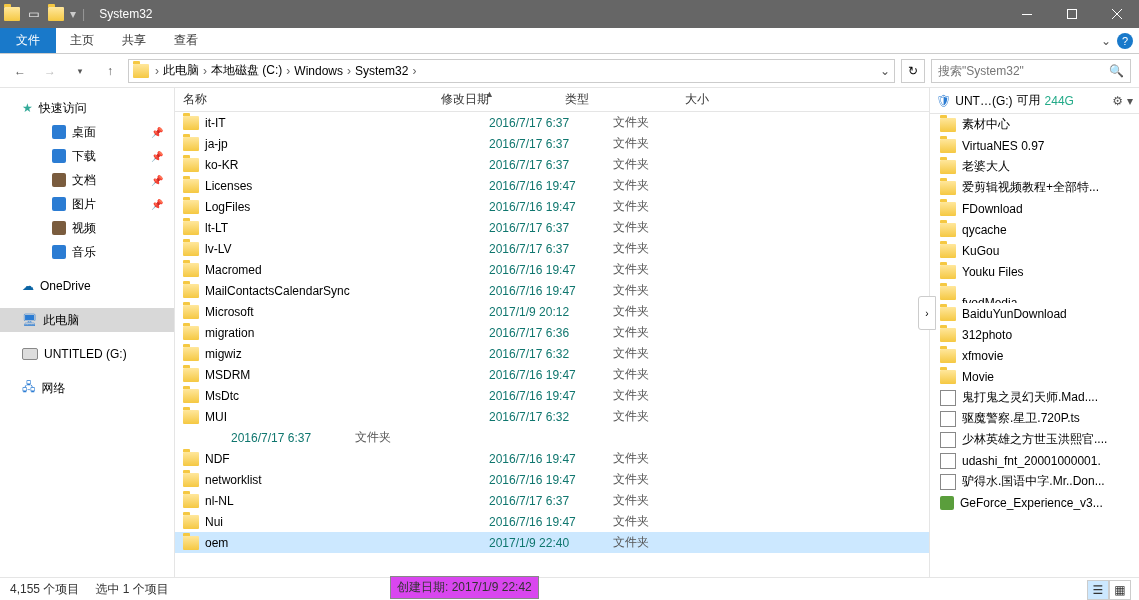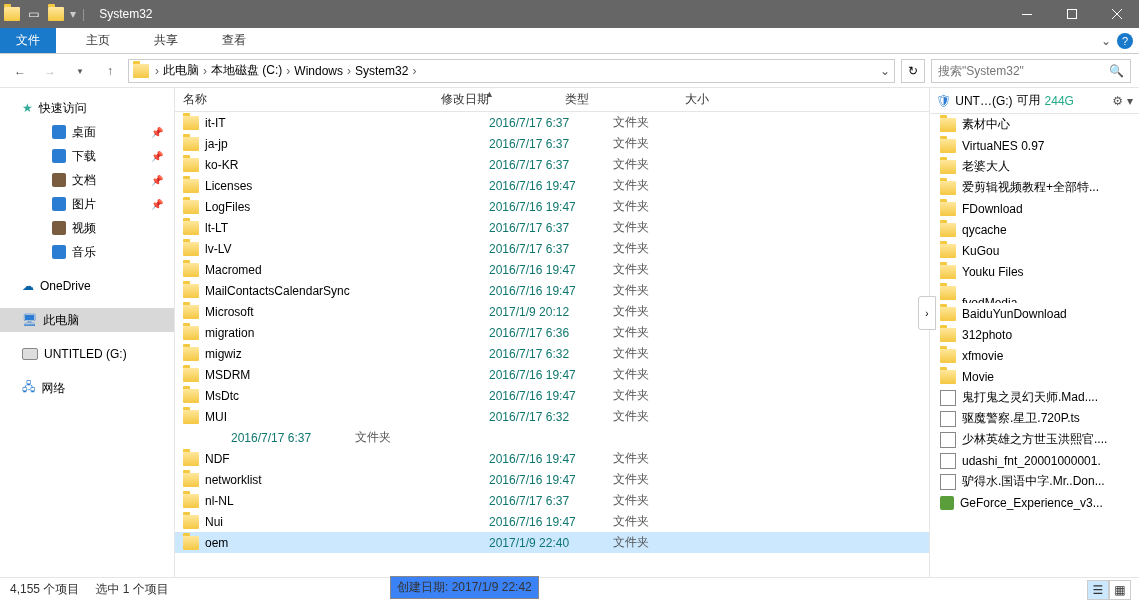--- a/index.html
+++ b/index.html
@@ -3,21 +3,21 @@
 <meta charset="utf-8">
 <style>
 * { margin:0; padding:0; box-sizing:border-box; font-family:"Microsoft YaHei","Segoe UI",sans-serif; font-size:12px; }
 body { background:#fff; width:1139px; height:600px; overflow:hidden; position:relative; }
 .titlebar { height:28px; background:#666; display:flex; align-items:center; color:#fff; }
 .tb-left { display:flex; align-items:center; padding-left:4px; gap:6px; }
 .tb-icon { width:16px; height:16px; display:flex; align-items:center; justify-content:center; }
 .tb-title { padding-left:8px; }
 .tb-right { margin-left:auto; display:flex; }
 .tb-btn { width:45px; height:28px; display:flex; align-items:center; justify-content:center; color:#fff; }
-.ribbon-tabs { height:26px; display:flex; align-items:stretch; border-bottom:1px solid #ccc;gap:16px; }
+.ribbon-tabs { height:26px; display:flex; align-items:stretch; border-bottom:1px solid #ccc; }
 .rt-file { background:#1979ca; color:#fff; padding:0 16px; display:flex; align-items:center; }
 .rt-tab { padding:0 14px; display:flex; align-items:center; color:#333; }
 .rt-right { margin-left:auto; display:flex; align-items:center; padding-right:6px; gap:6px; }
 .addr-row { height:34px; display:flex; align-items:center; padding:0 8px; gap:6px; border-bottom:1px solid #e5e5e5; }
 .nav-btn { width:24px; height:24px; display:flex; align-items:center; justify-content:center; color:#555; }
 .addr-bar { flex:1; height:24px; border:1px solid #ccc; display:flex; align-items:center; padding:0 4px; background:#fff; }
 .crumb { display:flex; align-items:center; gap:2px; padding:0 2px; }
 .crumb-sep { color:#666; padding:0 2px; }
 .addr-dd { margin-left:auto; color:#555; }
 .refresh-btn { width:24px; height:24px; border:1px solid #ccc; display:flex; align-items:center; justify-content:center; }
@@ -48,21 +48,21 @@
 .right-pane { width:210px; border-left:1px solid #e5e5e5; display:flex; flex-direction:column; }
 .rp-head { height:26px; display:flex; align-items:center; gap:4px; padding:0 6px; border-bottom:1px solid #e5e5e5; }
 .rp-head .avail { color:#2a8; }
 .rp-list { flex:1; overflow-y:auto; position:relative; }
 .rp-item { height:21px; display:flex; align-items:center; gap:6px; padding-left:10px; white-space:nowrap; overflow:hidden; text-overflow:ellipsis; }
 .rp-expand { position:absolute; left:-12px; top:208px; width:18px; height:34px; background:#fff; border:1px solid #ccc; border-radius:3px 0 0 3px; display:flex; align-items:center; justify-content:center; font-size:10px; }
 .statusbar { height:24px; border-top:1px solid #e5e5e5; display:flex; align-items:center; padding:0 10px; gap:16px; color:#333; position:relative; }
 .sb-views { position:absolute; right:8px; display:flex; gap:0; }
 .sb-view { width:22px; height:20px; border:1px solid #ccc; display:flex; align-items:center; justify-content:center; }
 .sb-view.active { background:#cce8ff; }
-.tooltip { position:absolute; left:390px; bottom:2px; background:#3b82f6; border:1px solid #888; padding:2px 6px; font-size:12px; }
+.tooltip { position:absolute; left:390px; bottom:2px; background:#d946ef; border:1px solid #888; padding:2px 6px; font-size:12px; }
 .ico-file { width:16px; height:16px; background:#fff; border:1px solid #888; position:relative; }
 .ico-drive { width:16px; height:12px; background:#ddd; border:1px solid #888; border-radius:2px; }
 .help-circle { width:16px; height:16px; border-radius:50%; background:#1979ca; color:#fff; display:flex; align-items:center; justify-content:center; font-size:11px; }
 .sort-arrow { position:absolute; left:310px; top:1px; font-size:9px; color:#555; }
 svg { display:block; }
 </style>
 </head>
 <body>
 
 <div class="titlebar">

